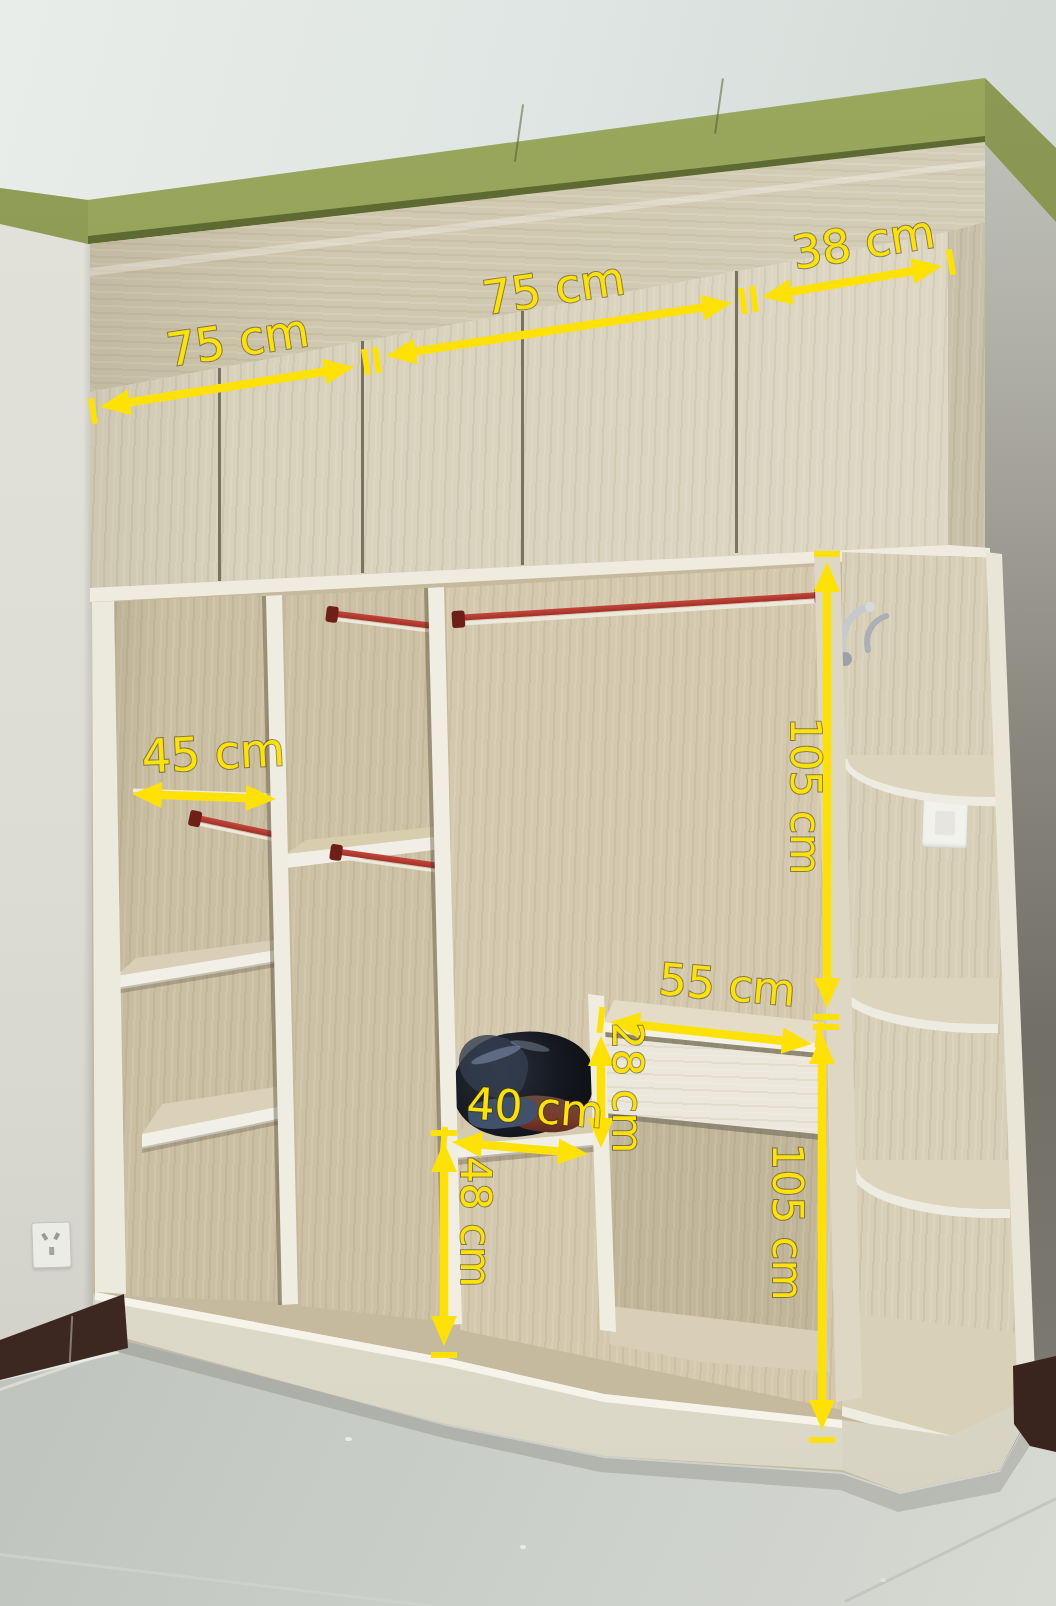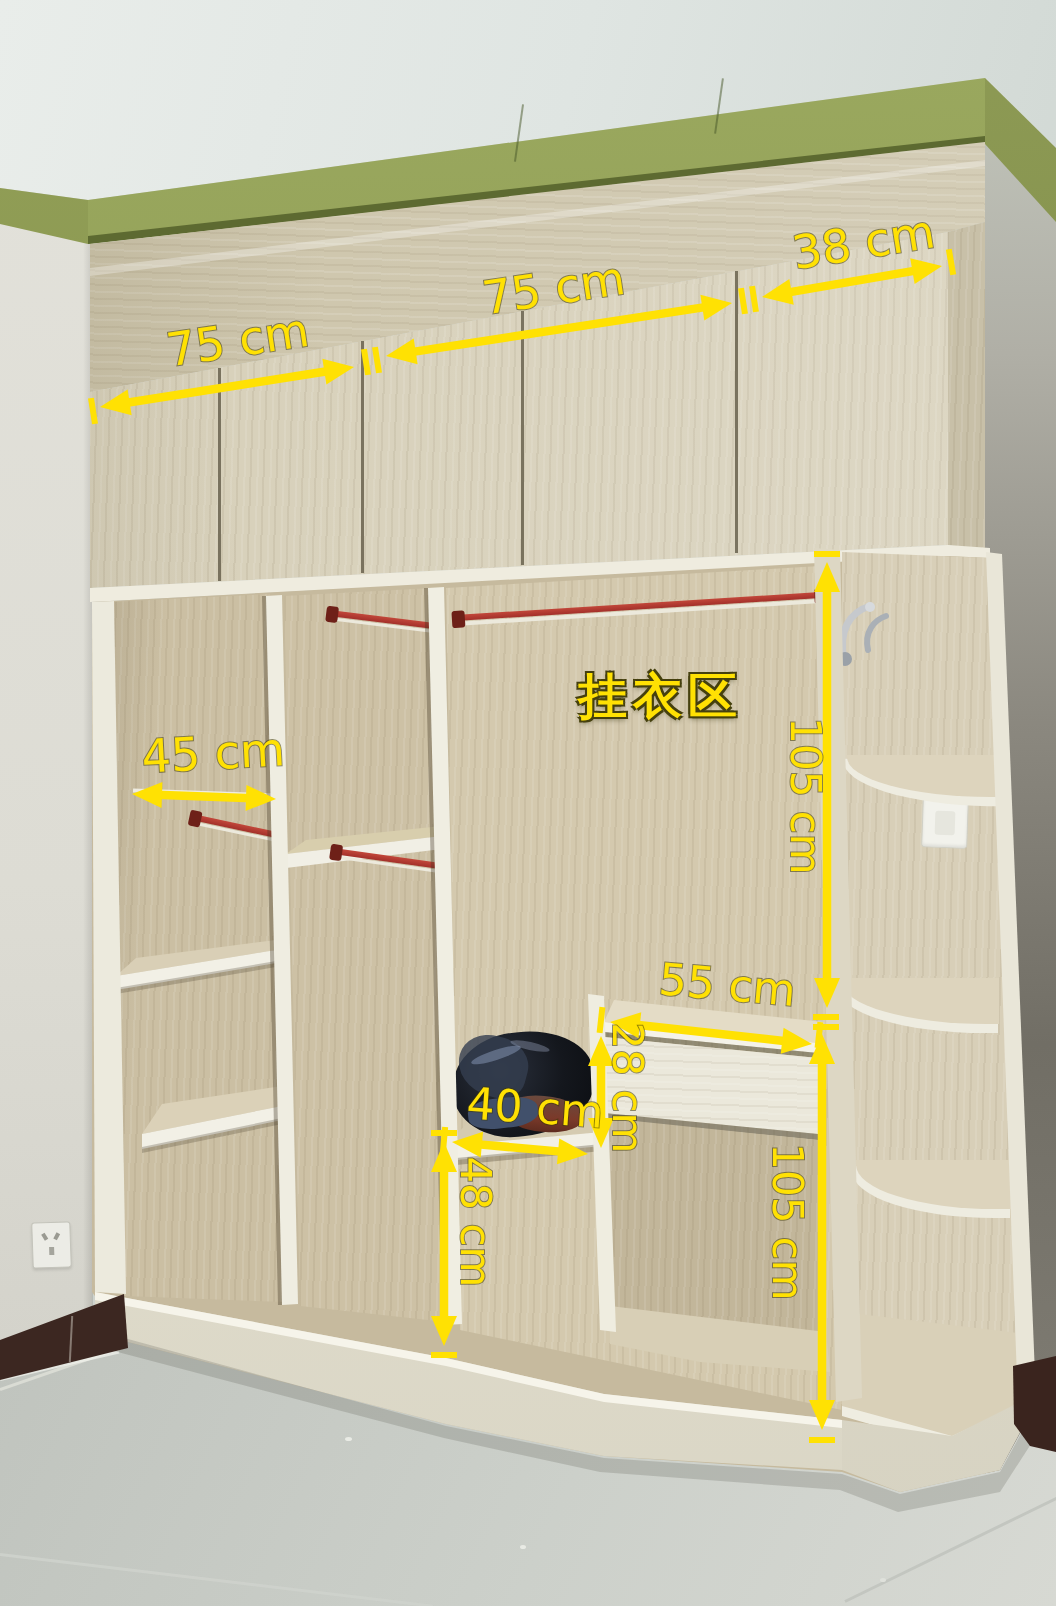--- a/index.html
+++ b/index.html
@@ -258,14 +258,13 @@
         <text transform="translate(461,1222) rotate(90)" font-size="42" fill="#ffe103" text-anchor="middle" font-family="&quot;DejaVu Sans&quot;,&quot;Liberation Sans&quot;,sans-serif" stroke="rgba(62,56,6,0.55)" stroke-width="2" paint-order="stroke">48 cm</text>
       </g>
       <g>
         <line x1="822" y1="1058" x2="822" y2="1406" stroke="#ffe103" stroke-width="8.5"></line>
         <polygon points="822,1034 809,1064 835,1064" fill="#ffe103"></polygon>
         <polygon points="822,1430 809,1400 835,1400" fill="#ffe103"></polygon>
         <line x1="809" y1="1440" x2="835" y2="1440" stroke="#ffe103" stroke-width="6"></line>
         <text transform="translate(773,1222) rotate(90)" font-size="42" fill="#ffe103" text-anchor="middle" font-family="&quot;DejaVu Sans&quot;,&quot;Liberation Sans&quot;,sans-serif" stroke="rgba(62,56,6,0.55)" stroke-width="2" paint-order="stroke">105 cm</text>
       </g>
     </svg>
-  <div id="area-label">挂衣区</div>
 </div>
 
 </body></html>

